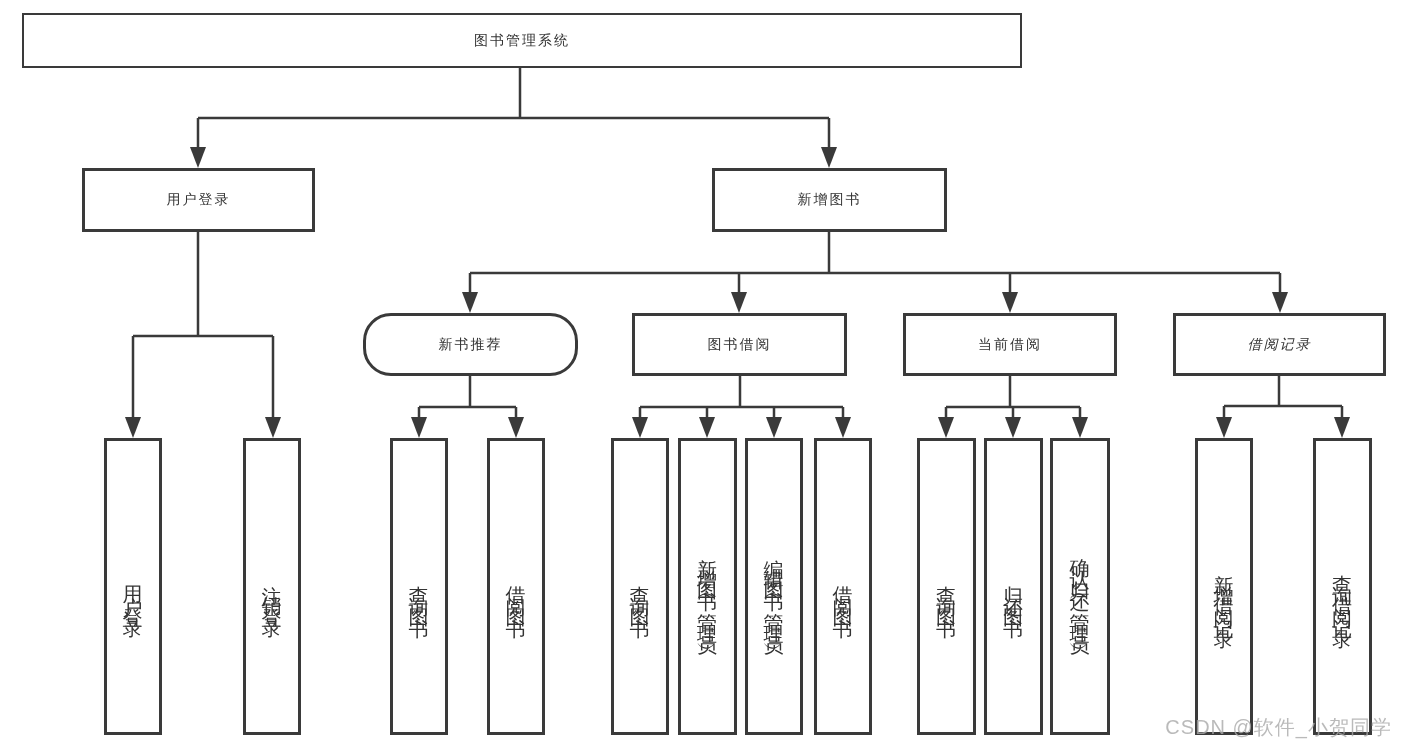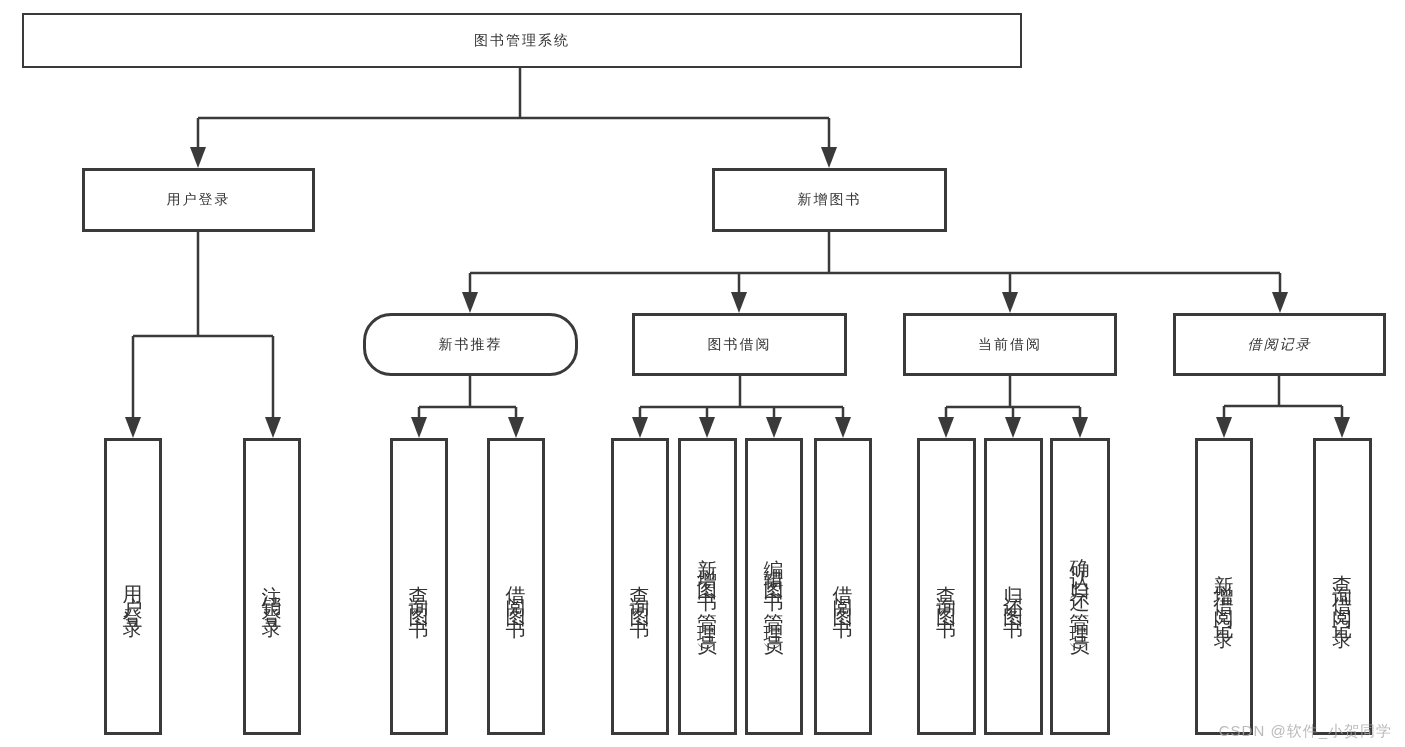--- a/index.html
+++ b/index.html
@@ -53,21 +53,21 @@
   .lf-bb-e{left:745px;}
   .lf-bb-b{left:814px;}
   .lf-cb-q{left:917px;width:59px;}
   .lf-cb-r{left:984px;width:59px;}
   .lf-cb-c{left:1050px;width:60px;}
   .lf-br-a{left:1195px;}
   .lf-br-q{left:1313px;width:59px;}
   .watermark{
     position:absolute;
     right:13px;bottom:6px;
-    font-size:15px;
+    font-size:20px;
     color:var(--wm);
     opacity:0.8;
     letter-spacing:1px;
     white-space:nowrap;
   }
 </style>
 </head>
 <body>
 
 <div id="canvas">

